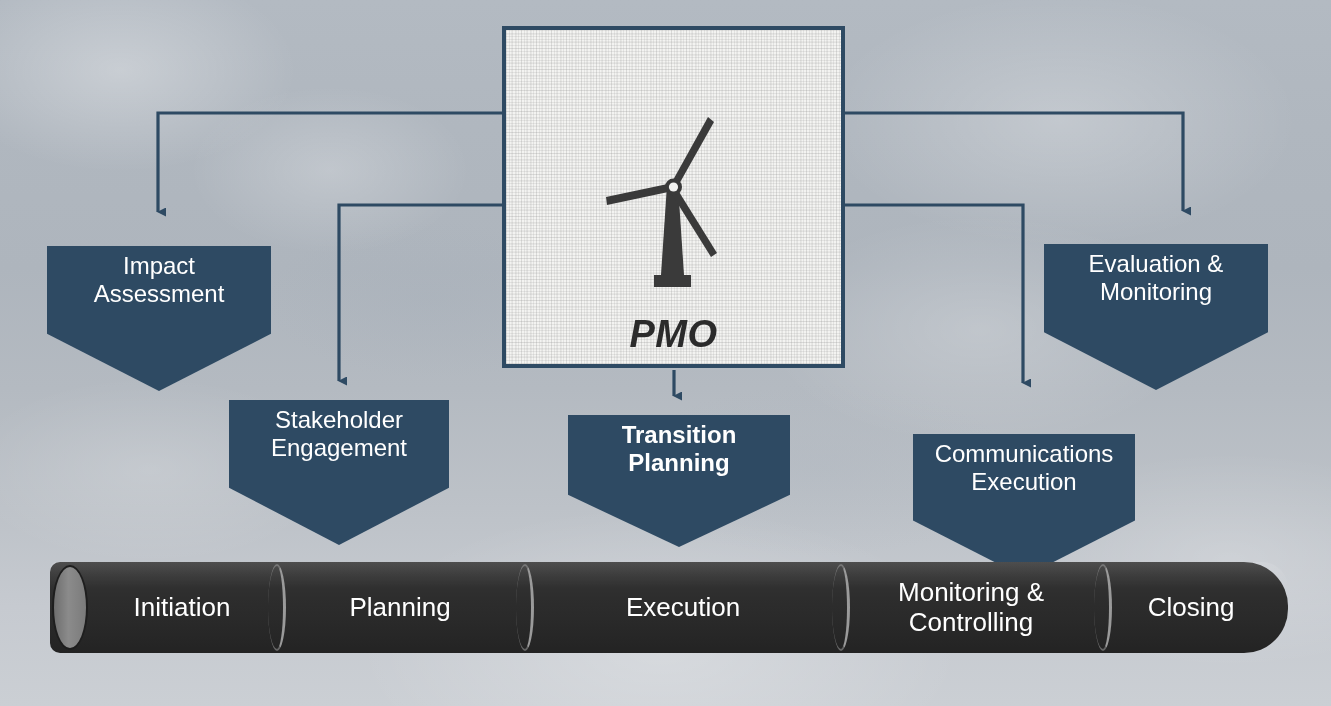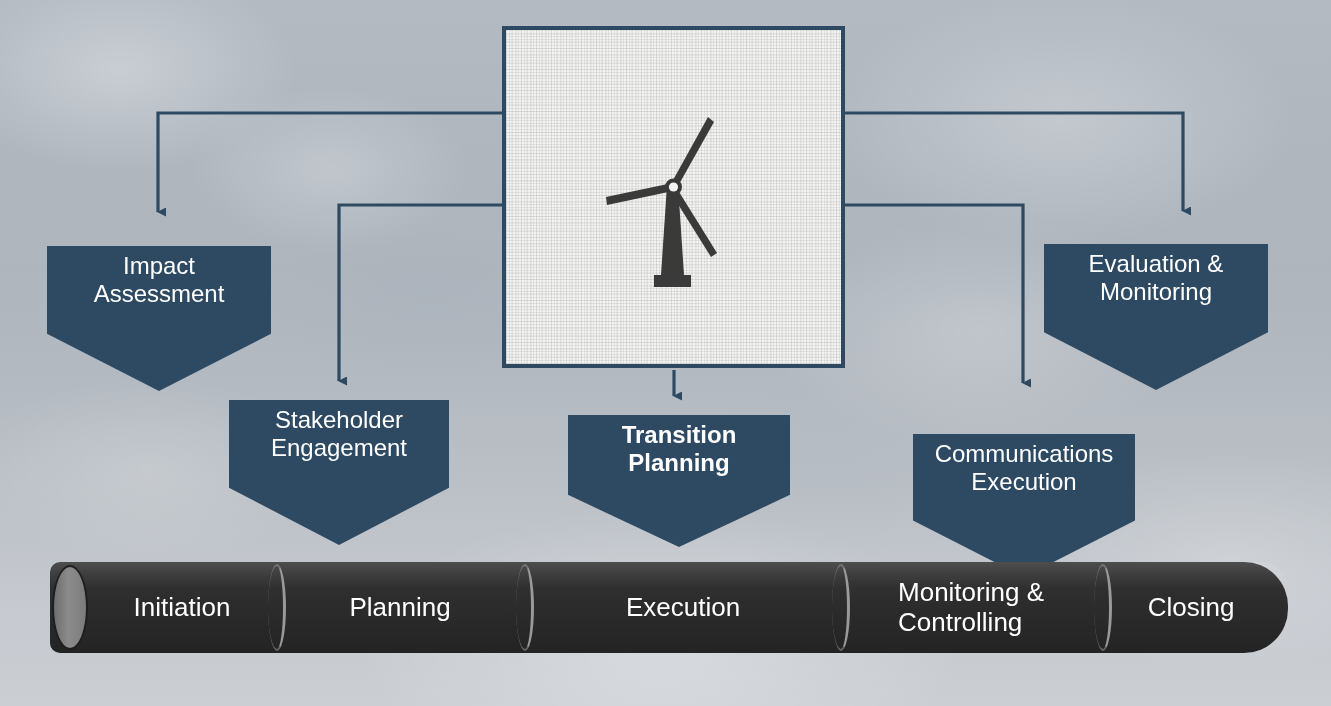--- a/index.html
+++ b/index.html
@@ -107,21 +107,21 @@
     position:absolute; top:2px; width:18px; height:87px;
     border-radius:50%;
     border-right:3px solid #9a9a9a;
     border-top:2px solid rgba(154,154,154,.55);
     border-bottom:2px solid rgba(154,154,154,.55);
     border-left:0;
   }
   .seg-label {
     position:absolute; top:0; height:91px;
     display:flex; align-items:center; justify-content:center;
-    color:#ffffff; font-size:26px; line-height:1.14; 
+    color:#ffffff; font-size:26px; line-height:1.14; text-align:center;
     white-space:pre-line;
   }
 </style>
 </head>
 <body>
 
 <div id="sky">
   <div class="base"></div>
   <div class="clouds"></div>
 </div>
@@ -160,20 +160,21 @@
 
         <path d="M66,70.5 L2,84 L3,92 L69,78 Z"></path>
 
         <path d="M72,74 L113,140 L107,144 L67,80 Z"></path>
 
         <circle cx="69.5" cy="74" r="8.5" fill="#3a3a3a"></circle>
         <circle cx="69.5" cy="74" r="4.6" fill="#f3f3f1"></circle>
       </g>
     </svg>
   </div>
+  <div id="pmo-label">PMO</div>
 </div>
 
 <div class="chev" id="chev-impact">
   <div class="txt">Impact
 Assessment</div>
 </div>
 
 <div class="chev" id="chev-stakeholder">
   <div class="txt">Stakeholder
 Engagement</div>

